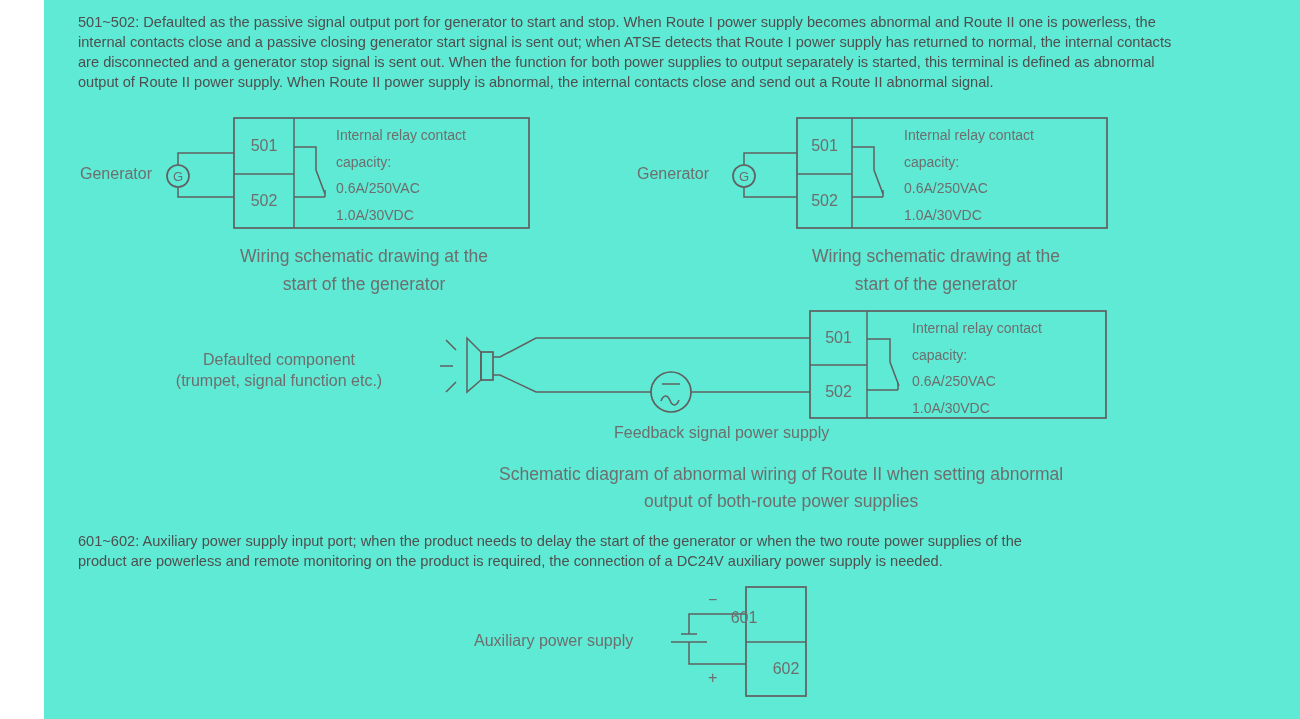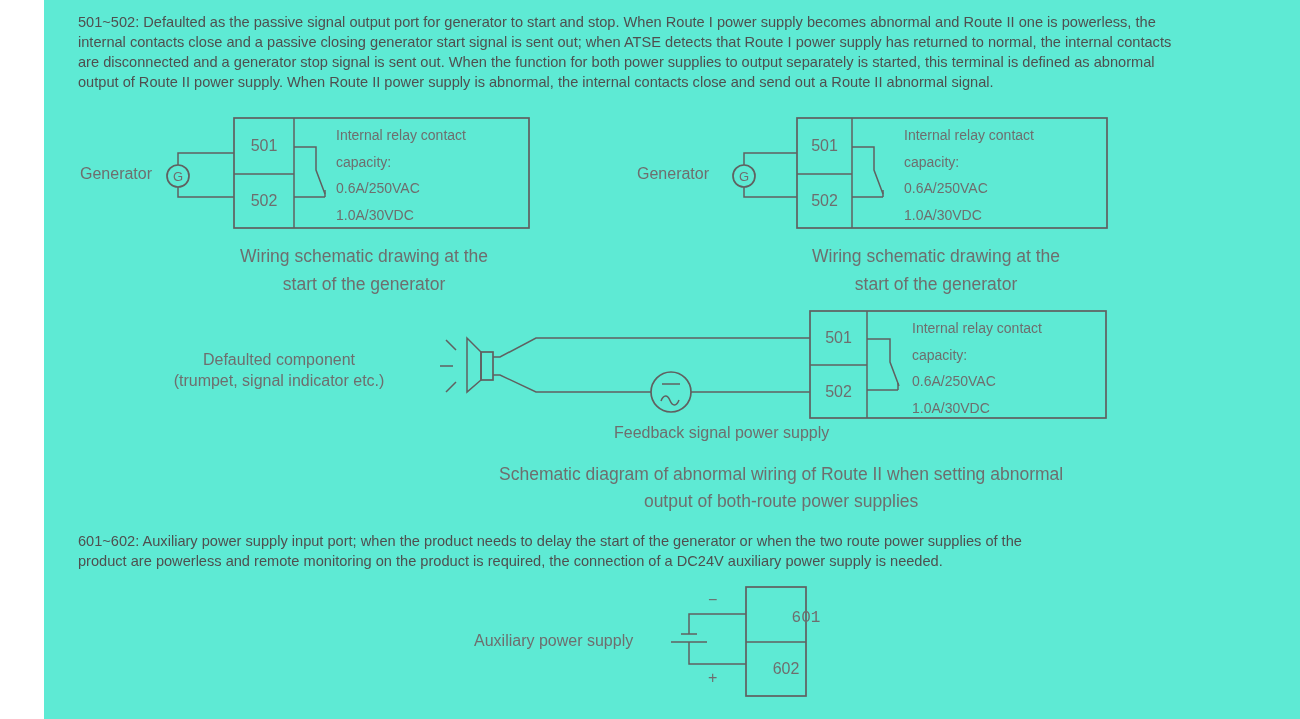--- a/index.html
+++ b/index.html
@@ -116,21 +116,21 @@
     <div>0.6A/250VAC</div>
     <div>1.0A/30VDC</div>
   </div>
   <div class="caption" style="left:768px;top:243px;">
     <div>Wiring schematic drawing at the</div>
     <div>start of the generator</div>
   </div>
 
   <div class="dtext center" style="left:100px;top:350px;width:270px;line-height:20.5px;">
     <div>Defaulted component</div>
-    <div>(trumpet, signal indicator etc.)</div>
+    <div>(trumpet, signal function etc.)</div>
   </div>
   <div class="cell" style="left:766px;top:311px;width:57px;height:54px;">501</div>
   <div class="cell" style="left:766px;top:365px;width:57px;height:53px;">502</div>
   <div class="boxinfo" style="left:868px;top:315px;">
     <div>Internal relay contact</div>
     <div>capacity:</div>
     <div>0.6A/250VAC</div>
     <div>1.0A/30VDC</div>
   </div>
   <div class="dtext" style="left:570px;top:424px;">Feedback signal power supply</div>
@@ -140,16 +140,16 @@
   </div>
 
   <div class="para" style="left:34px;top:531px;">
     <div>601~602: Auxiliary power supply input port; when the product needs to delay the start of the generator or when the two route power supplies of the</div>
     <div>product are powerless and remote monitoring on the product is required, the connection of a DC24V auxiliary power supply is needed.</div>
   </div>
 
   <div class="dtext" style="left:430px;top:632px;">Auxiliary power supply</div>
   <div class="pol" style="left:664px;top:591px;">−</div>
   <div class="pol" style="left:664px;top:669px;">+</div>
-  <div class="cell" style="left:732px;top:587px;width:60px;height:62px;font-family:Liberation Mono, monospace;">601</div>
+  <div class="cell" style="left:670px;top:587px;width:60px;height:62px;">601</div>
   <div class="cell" style="left:702px;top:642px;width:80px;height:54px;">602</div>
 
 </div>
 
 </body></html>

